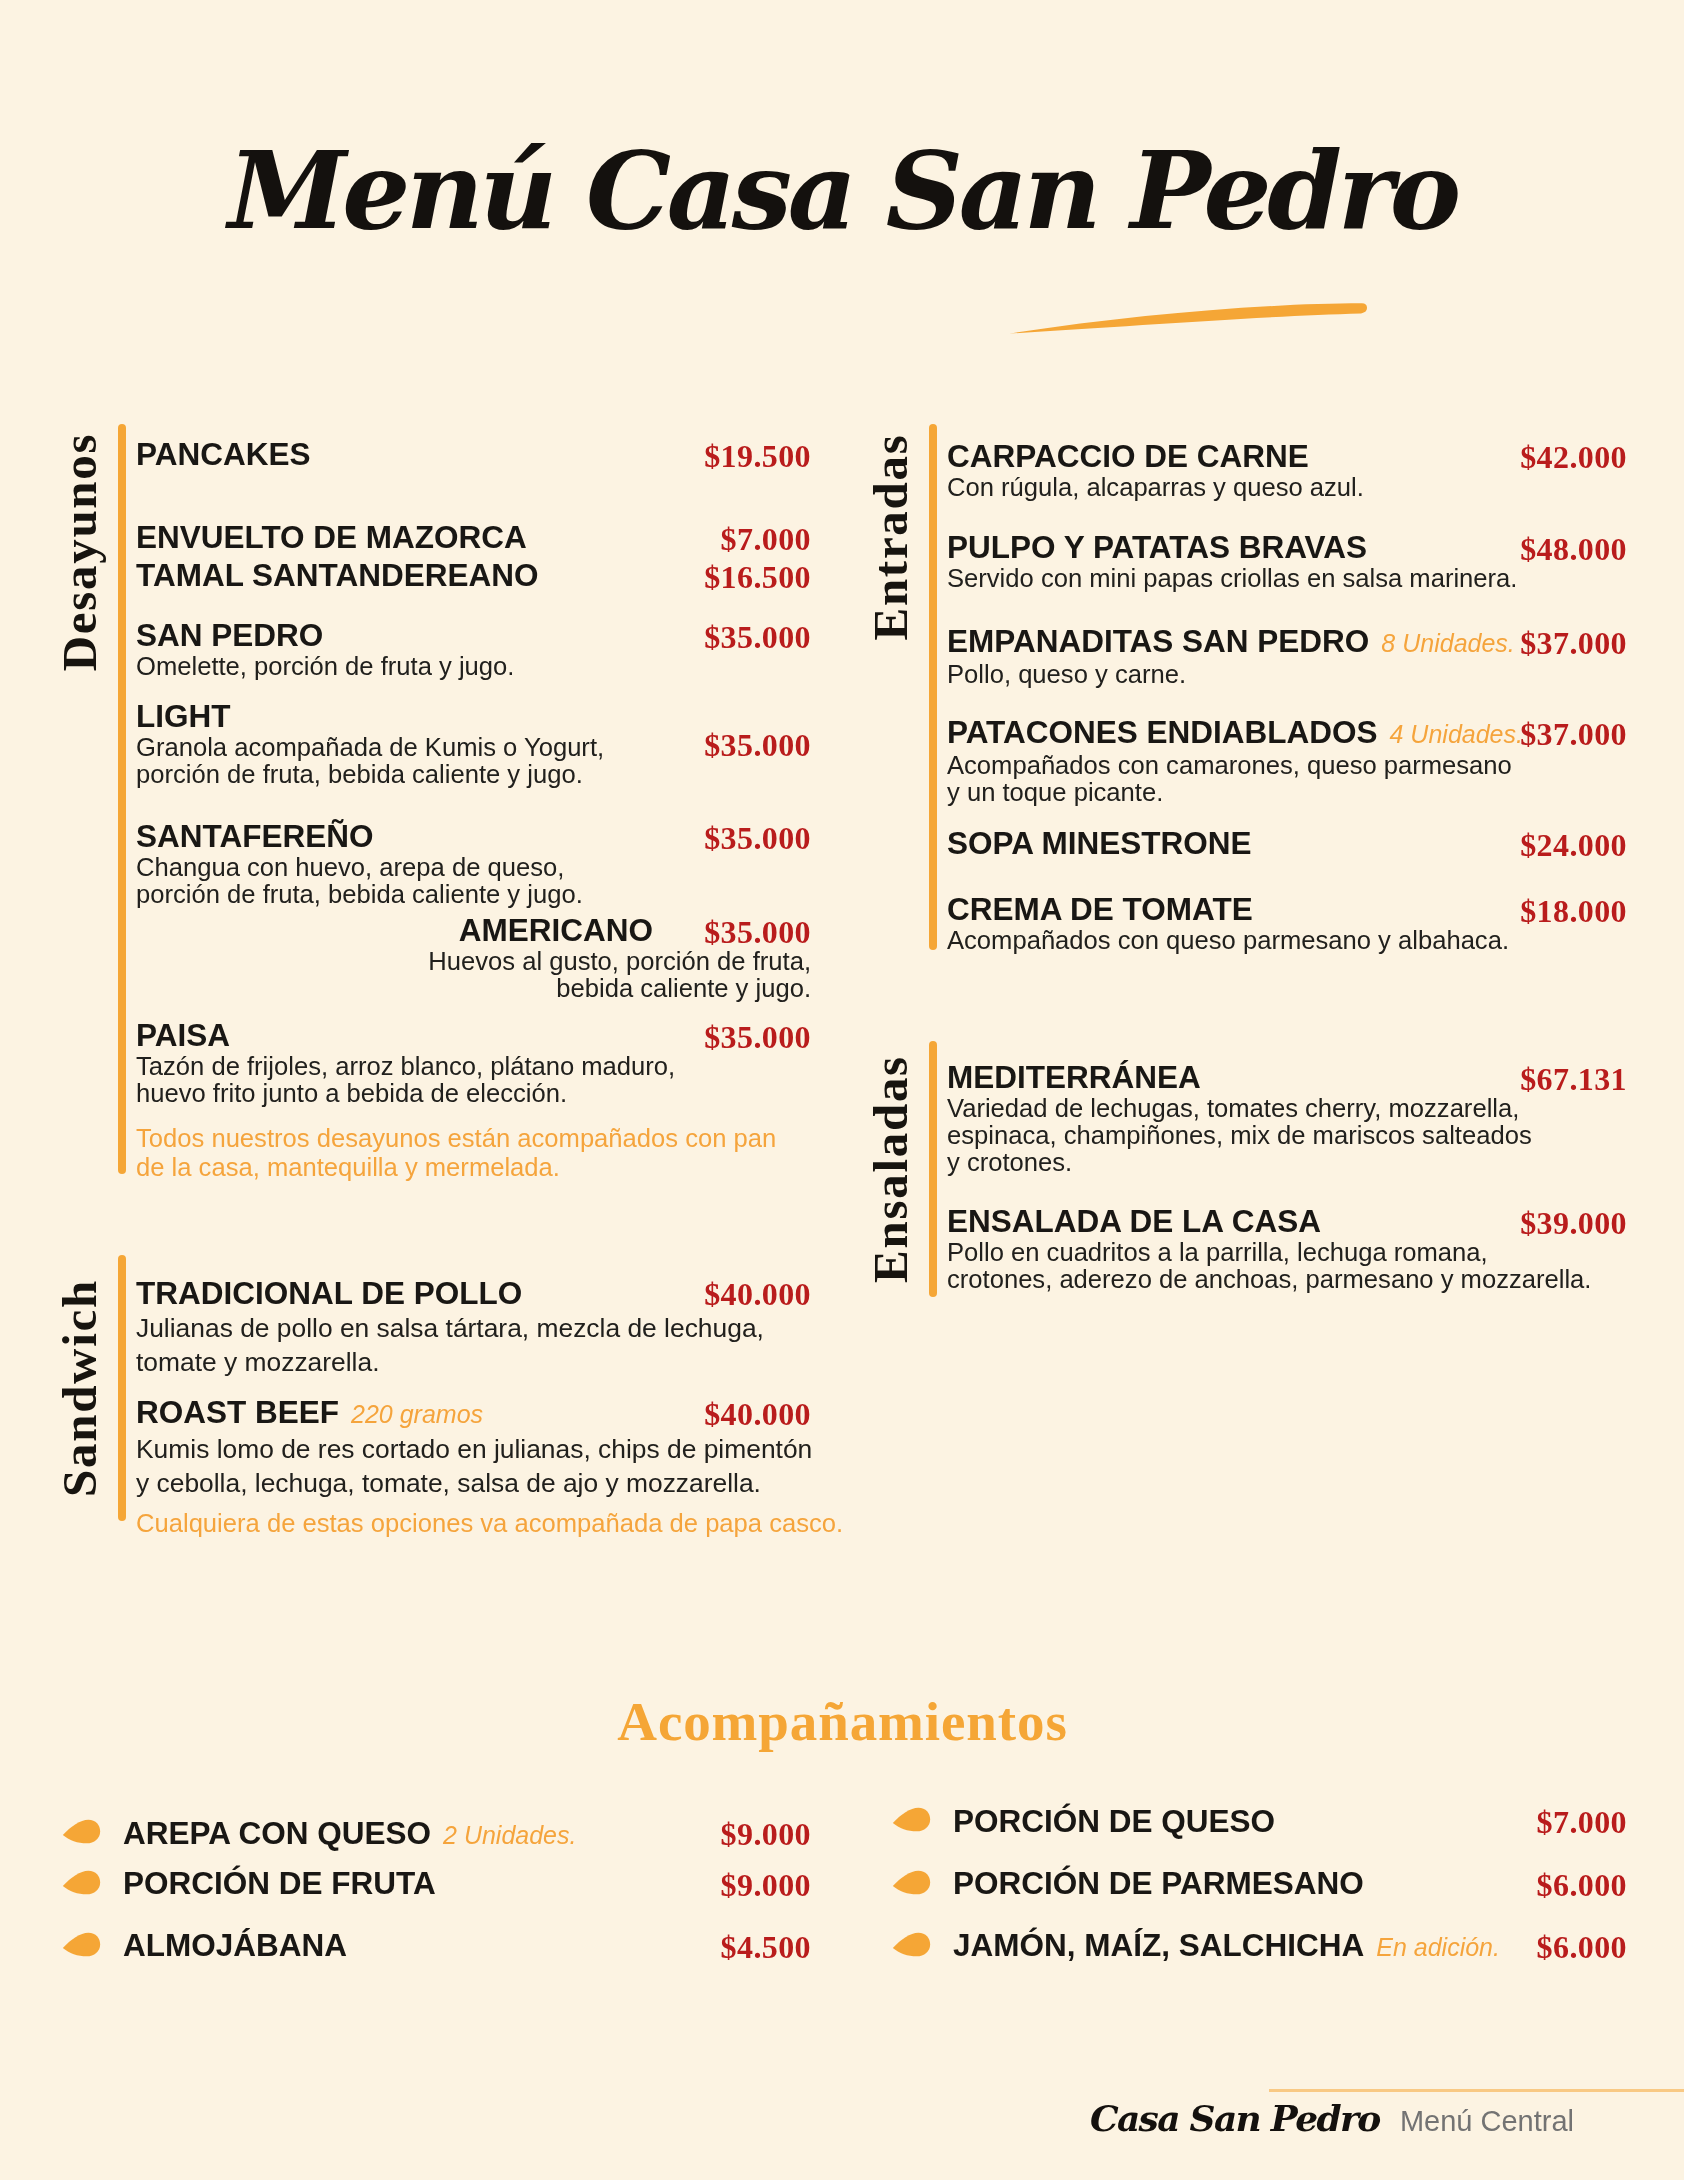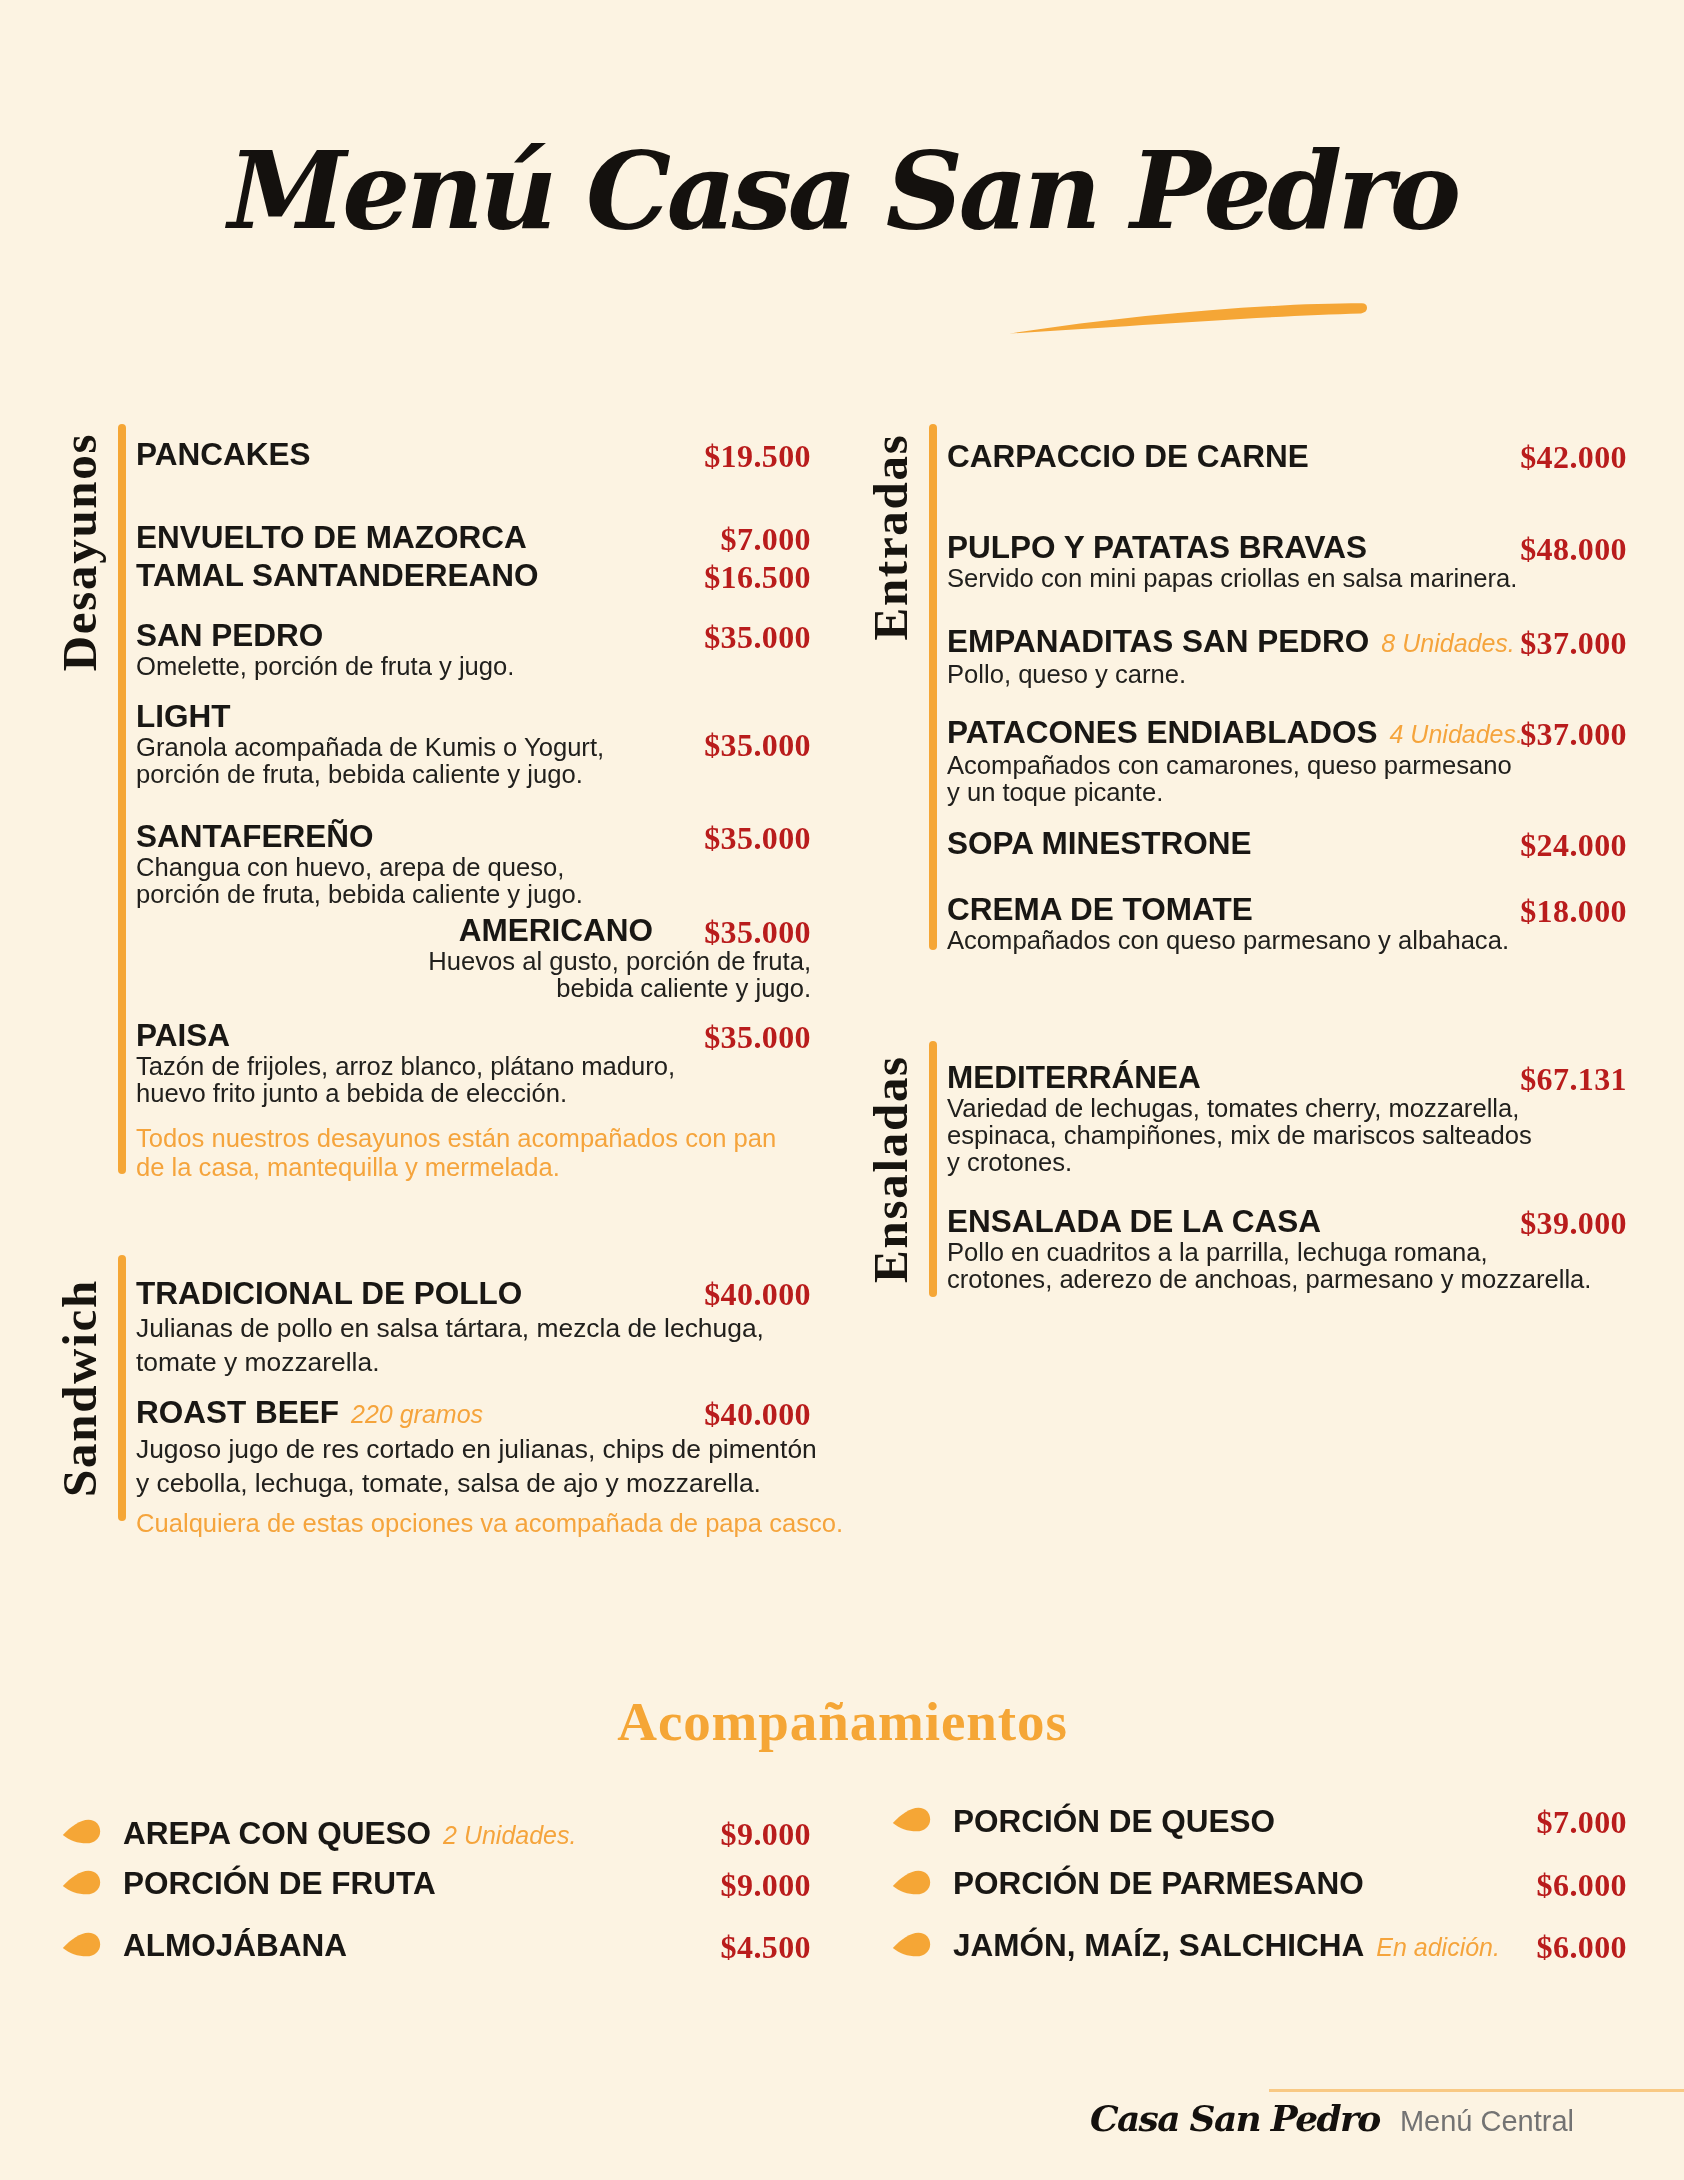--- a/index.html
+++ b/index.html
@@ -183,38 +183,39 @@
     <div class="bar"></div>
     <div class="items">
         <div class="item" style="top: 19.6px;">
           <div class="name-line"><span class="iname">TRADICIONAL DE POLLO</span></div>
           <div class="idesc">Julianas de pollo en salsa tártara, mezcla de lechuga,</div>
           <div class="idesc">tomate y mozzarella.</div>
           <span class="price">$40.000</span>
         </div>
         <div class="item" style="top: 139px;">
           <div class="name-line"><span class="iname">ROAST BEEF</span><span class="unit">220 gramos</span></div>
-          <div class="idesc">Jugoso jugo de res cortado en julianas, chips de pimentón</div>
+          <div class="idesc">Kumis lomo de res cortado en julianas, chips de pimentón</div>
           <div class="idesc">y cebolla, lechuga, tomate, salsa de ajo y mozzarella.</div>
           <span class="price">$40.000</span>
         </div>
         <div class="note" style="top: 246px;">
           <div>Cualquiera de estas opciones va acompañada de papa casco.</div>
         </div>
       </div>
   </div>
 
   <div class="section sec-entradas">
     <div class="vlabel">
         <span>Entradas</span>
       </div>
     <div class="bar"></div>
     <div class="items">
         <div class="item" style="top: 13.6px;">
           <div class="name-line"><span class="iname">CARPACCIO DE CARNE</span></div>
+          <div class="idesc">Con rúgula, alcaparras y queso azul.</div>
           <span class="price">$42.000</span>
         </div>
         <div class="item" style="top: 105px;">
           <div class="name-line"><span class="iname">PULPO Y PATATAS BRAVAS</span></div>
           <div class="idesc">Servido con mini papas criollas en salsa marinera.</div>
           <span class="price">$48.000</span>
         </div>
         <div class="item" style="top: 199px;">
           <div class="name-line"><span class="iname">EMPANADITAS SAN PEDRO</span><span class="unit">8 Unidades.</span></div>
           <div class="idesc">Pollo, queso y carne.</div>

